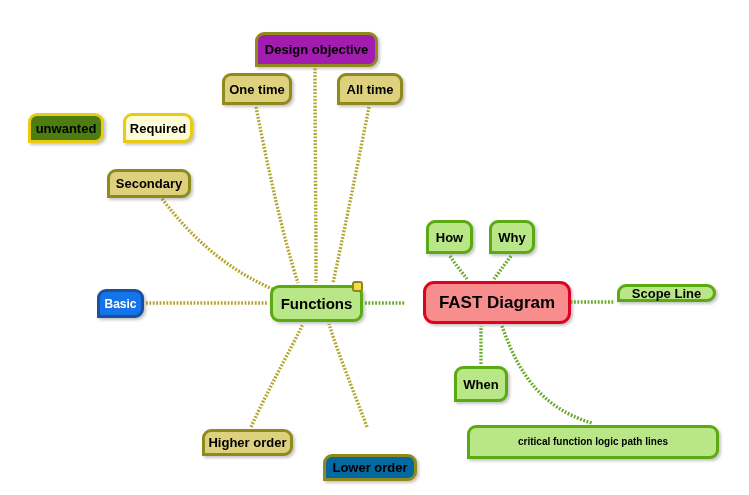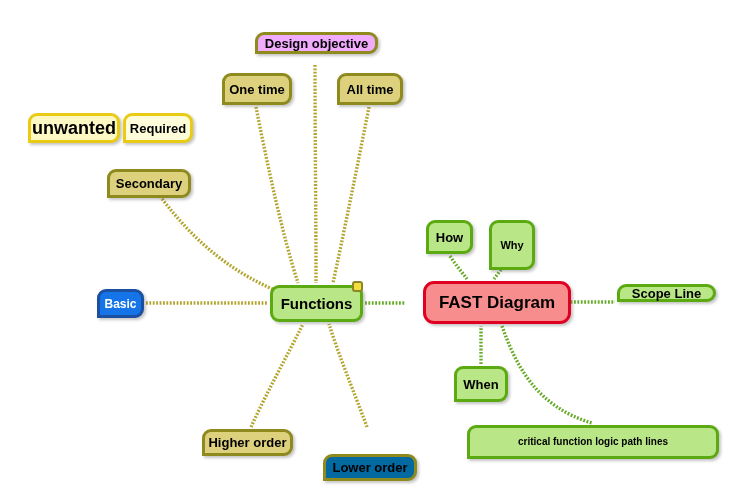--- a/index.html
+++ b/index.html
@@ -63,45 +63,45 @@
       <div class="node" style="left: 270px; top: 285px; width: 93px; height: 37px; background: rgb(185, 230, 134); border-color: rgb(92, 170, 18); color: rgb(0, 0, 0); font-size: 15px; border-radius: 9px;">
         <span>Functions</span>
         <div class="fold-indicator" style="background: rgb(242, 223, 63); border-color: rgb(139, 135, 38);"></div>
       </div>
       <div class="node" style="left: 97px; top: 289px; width: 47px; height: 29px; background: rgb(20, 116, 232); border-color: rgb(27, 79, 160); color: rgb(255, 255, 255); font-size: 12px; border-radius: 9px 9px 9px 0px;">
         <span>Basic</span>
       </div>
       <div class="node" style="left: 78px; top: 169px; width: 84px; height: 29px; background: rgb(221, 209, 126); border-color: rgb(143, 138, 29); color: rgb(0, 0, 0); font-size: 13px; border-radius: 9px 9px 9px 0px; margin-left: 29px;">
         <span>Secondary</span>
       </div>
-      <div class="node" style="left: 28px; top: 113px; width: 92px; height: 30px; background: #fef9c3; border-color: rgb(233, 203, 21); color: rgb(0, 0, 0); font-size: 18px; border-radius: 9px 9px 9px 0px;">
+      <div class="node" style="left: 28px; top: 113px; width: 76px; height: 30px; background: #4d7c0f; border-color: rgb(233, 203, 21); color: rgb(0, 0, 0); font-size: 13px; border-radius: 9px 9px 9px 0px;">
         <span>unwanted</span>
       </div>
       <div class="node" style="left: 123px; top: 113px; width: 70px; height: 30px; background: rgb(255, 252, 217); border-color: rgb(233, 203, 21); color: rgb(0, 0, 0); font-size: 13px; border-radius: 9px 9px 9px 0px; align-items: center;">
         <span>Required</span>
       </div>
-      <div class="node" style="left: 255px; top: 32px; width: 123px; height: 22px; background: #f0abfc; border-color: rgb(143, 138, 29); color: rgb(0, 0, 0); font-size: 13px; border-radius: 9px 9px 9px 0px;">
+      <div class="node" style="left: 255px; top: 32px; width: 123px; height: 35px; background: #a21caf; border-color: rgb(143, 138, 29); color: rgb(0, 0, 0); font-size: 13px; border-radius: 9px 9px 9px 0px;">
         <span>Design objective</span>
       </div>
       <div class="node" style="left: 222px; top: 73px; width: 70px; height: 32px; background: rgb(221, 209, 126); border-color: rgb(143, 138, 29); color: rgb(0, 0, 0); font-size: 13px; border-radius: 9px 9px 9px 0px;">
         <span>One time</span>
       </div>
       <div class="node" style="left: 337px; top: 73px; width: 66px; height: 32px; background: rgb(221, 209, 126); border-color: rgb(143, 138, 29); color: rgb(0, 0, 0); font-size: 13px; border-radius: 9px 9px 9px 0px;">
         <span>All time</span>
       </div>
       <div class="node" style="left: 202px; top: 429px; width: 91px; height: 27px; background: rgb(221, 209, 126); border-color: rgb(143, 138, 29); color: rgb(0, 0, 0); font-size: 13px; border-radius: 9px 9px 9px 0px;">
         <span>Higher order</span>
       </div>
       <div class="node" style="left: 323px; top: 429px; width: 94px; height: 27px; background: #0369a1; border-color: rgb(143, 138, 29); color: rgb(0, 0, 0); font-size: 13px; border-radius: 9px 9px 9px 0px; margin-top: 25px;">
         <span>Lower order</span>
       </div>
       <div class="node" style="left: 426px; top: 220px; width: 47px; height: 34px; background: rgb(185, 230, 134); border-color: rgb(92, 170, 18); color: rgb(0, 0, 0); font-size: 13px; border-radius: 9px 9px 9px 0px;">
         <span>How</span>
       </div>
-      <div class="node" style="left: 489px; top: 220px; width: 46px; height: 50px; background: rgb(185, 230, 134); border-color: rgb(92, 170, 18); color: rgb(0, 0, 0); font-size: 11px; border-radius: 9px 9px 9px 0px;">
+      <div class="node" style="left: 489px; top: 220px; width: 46px; height: 34px; background: rgb(185, 230, 134); border-color: rgb(92, 170, 18); color: rgb(0, 0, 0); font-size: 13px; border-radius: 9px 9px 9px 0px;">
         <span>Why</span>
       </div>
       <div class="node" style="left: 454px; top: 366px; width: 54px; height: 36px; background: rgb(185, 230, 134); border-color: rgb(92, 170, 18); color: rgb(0, 0, 0); font-size: 13px; border-radius: 9px 9px 9px 0px;">
         <span>When</span>
       </div>
       <div class="node" style="left: 617px; top: 284px; width: 99px; height: 18px; background: rgb(185, 230, 134); border-color: rgb(92, 170, 18); color: rgb(0, 0, 0); font-size: 13px; border-radius: 9px 9px 9px 0px;">
         <span>Scope Line</span>
       </div>
       <div class="node" style="left: 467px; top: 425px; width: 252px; height: 34px; background: rgb(185, 230, 134); border-color: rgb(92, 170, 18); color: rgb(0, 0, 0); font-size: 10px; border-radius: 9px 9px 9px 0px;">
         <span>critical function logic path lines</span>

